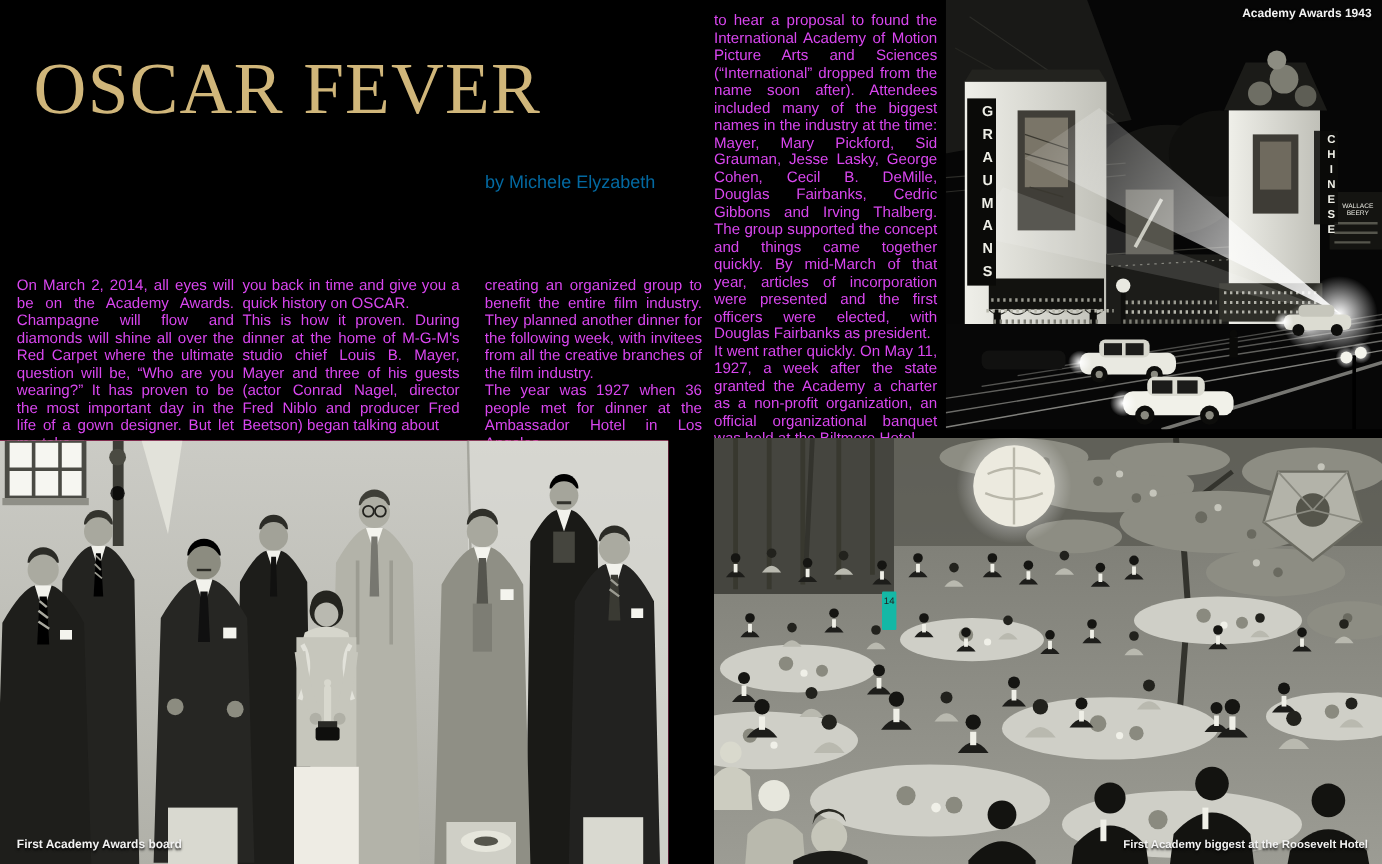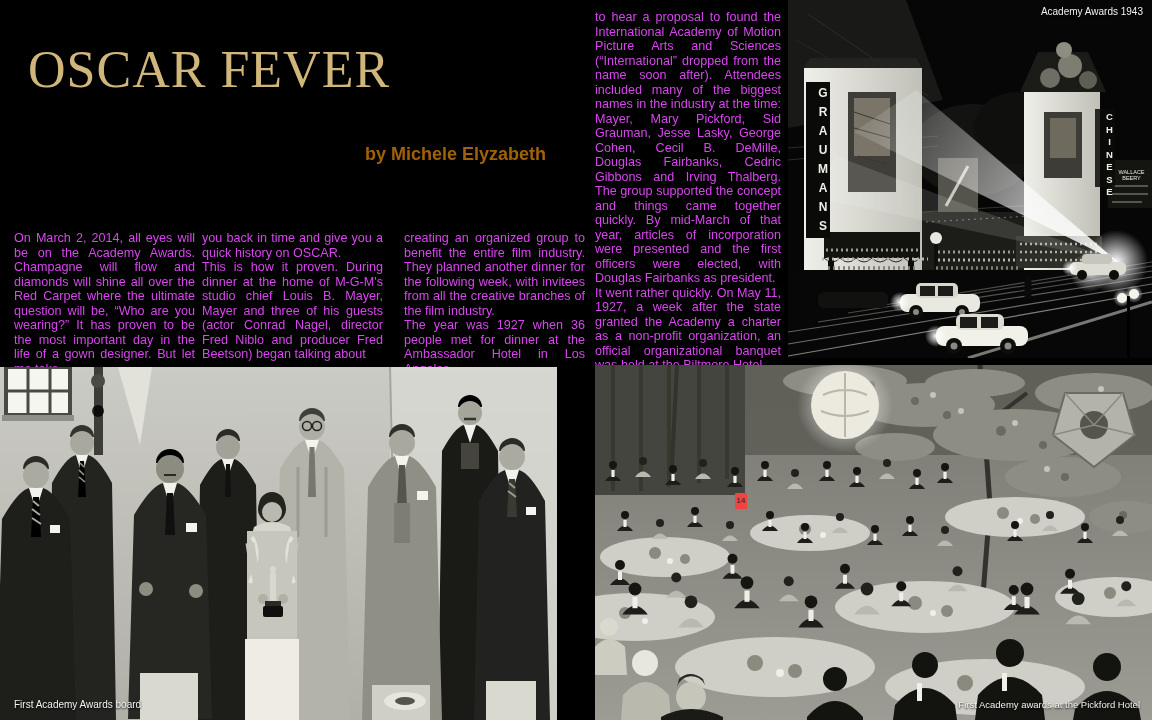--- a/index.html
+++ b/index.html
@@ -1,47 +1,47 @@
 <!DOCTYPE html>
 <html><head>
 <meta charset="utf-8">
 <style>
   html,body{margin:0;padding:0;background:#000;}
   .page{position:relative;width:1152px;height:720px;background:#000;overflow:hidden;
         font-family:"Liberation Sans",sans-serif;color:#fff;}
   .title{position:absolute;left:28px;top:44px;width:548px;margin:0;
          font-family:"Liberation Serif",serif;font-weight:normal;
-         font-size:52px;line-height:1;letter-spacing:1px;color:#d0b67a;white-space:nowrap;}
+         font-size:61px;line-height:1;letter-spacing:1px;color:#d0b67a;white-space:nowrap;}
   .byline{position:absolute;left:300px;top:144px;width:246px;text-align:right;
-          font-size:18px;font-weight:bold;color:#a16207;}
+          font-size:15px;font-weight:normal;color:#0369a1;}
   .col{position:absolute;font-size:12.6px;line-height:14.5px;text-align:justify;
        white-space:pre-line;color:#d946ef;}
   .col1{left:14px;top:231px;width:181px;height:134px;}
   .col2{left:202px;top:231px;width:181px;height:134px;}
   .col3{left:389px;top:231px;width:181px;height:134px;margin-left:15px;}
   .col4{left:595px;top:10px;width:186px;height:354px;}
   figure{margin:0;position:absolute;overflow:hidden;}
   .ph-theatre{left:788px;top:0;width:364px;height:358px;background:#050505;}
   .ph-board{left:0;top:367px;width:557px;height:353px;background:#be185d;}
   .ph-banquet{left:595px;top:365px;width:557px;height:355px;background:#8a8a82;}
   figure svg{position:absolute;left:0;top:0;width:100%;height:100%;display:block;}
-  .caption{position:absolute;font-size:10px;font-weight:normal;color:#f2f2f2;
+  .caption{position:absolute;font-size:10px;font-weight:bold;color:#f2f2f2;
            text-shadow:0 1px 2px rgba(0,0,0,.9);white-space:nowrap;}
   .cap-theatre{right:9px;top:6px;}
   .cap-board{left:14px;bottom:10px;}
   .cap-banquet{right:12px;bottom:10px;font-size:9.5px;}
   .vsign{position:absolute;writing-mode:vertical-rl;text-orientation:upright;
          text-align:center;color:#efefe7;font-weight:bold;}
   .sign-graumans{left:18px;top:82px;width:24px;height:156px;background:#0a0a08;
                  font-size:12px;letter-spacing:5px;padding-top:4px;box-sizing:border-box;}
   .sign-chinese{left:307px;top:109px;width:20px;height:78px;background:rgba(12,12,9,.85);
                 font-size:9.5px;letter-spacing:1.5px;padding-top:2px;box-sizing:border-box;}
   .billboard-text{position:absolute;left:323px;top:169px;width:41px;font-size:5.5px;
                   line-height:6px;color:#e8e8e0;text-align:center;}
-  .table-card{position:absolute;left:140px;top:128px;width:12px;height:16px;background:#ef4444;
+  .table-card{position:absolute;left:140px;top:128px;width:12px;height:32px;background:#14b8a6;
               color:#222;font-size:8px;line-height:16px;text-align:center;border-radius:1px;}
 </style>
 </head>
 <body>
 
 <div class="page">
 
   <h1 class="title">OSCAR FEVER</h1>
   <div class="byline">by Michele Elyzabeth</div>
 
@@ -451,16 +451,16 @@
 
       <circle cx="50" cy="298" r="13" fill="#e7e7dd"></circle>
       <path d="M28,330 Q50,304 74,330 L76,355 L26,355 Z" fill="#b9b9ad"></path>
       <circle cx="96" cy="332" r="15" fill="#c6c6ba"></circle>
       <path d="M82,322 a15,15 0 0 1 28,-2 l-2,-6 q-13,-10 -24,0 z" fill="#2a2a24"></path>
       <path d="M66,352 Q96,336 128,352 L128,355 L66,355 Z" fill="#1a1a17"></path>
       <circle cx="14" cy="262" r="9" fill="#d9d9cd"></circle>
       <path d="M0,282 Q14,266 30,282 L32,310 L0,310 Z" fill="#ccccc0"></path>
     </svg>
     <div class="table-card">14</div>
-    <figcaption class="caption cap-banquet">First Academy awards at the Pickford Hotel</figcaption>
+    <figcaption class="caption cap-banquet">First Academy biggest at the Roosevelt Hotel</figcaption>
   </figure>
 
 </div>
 
 </body></html>

